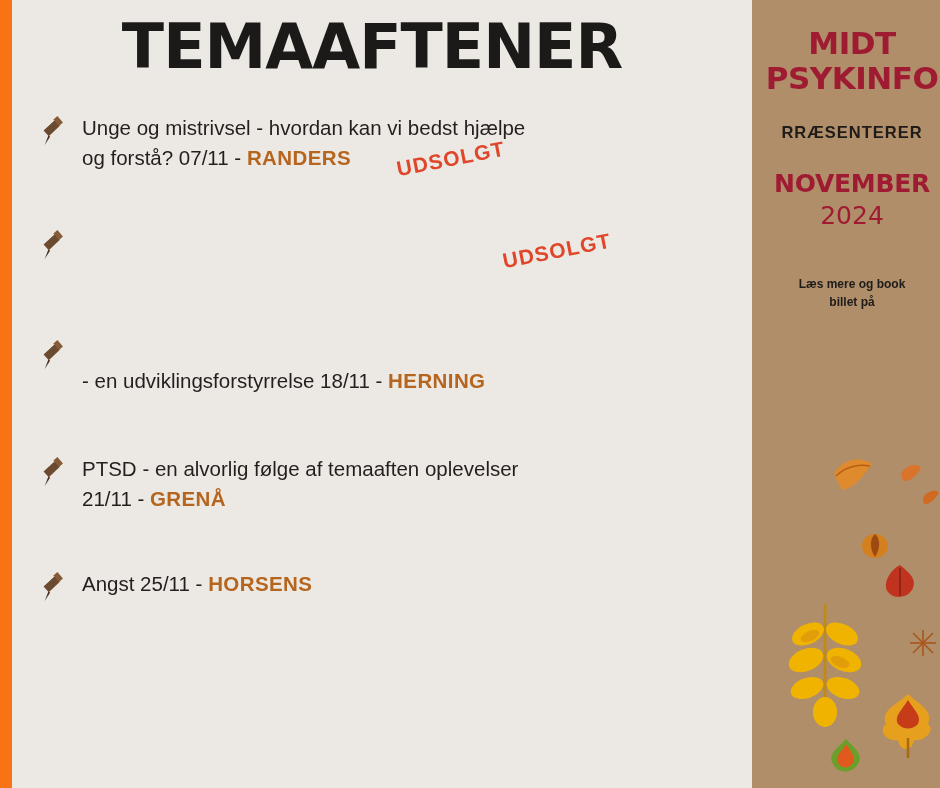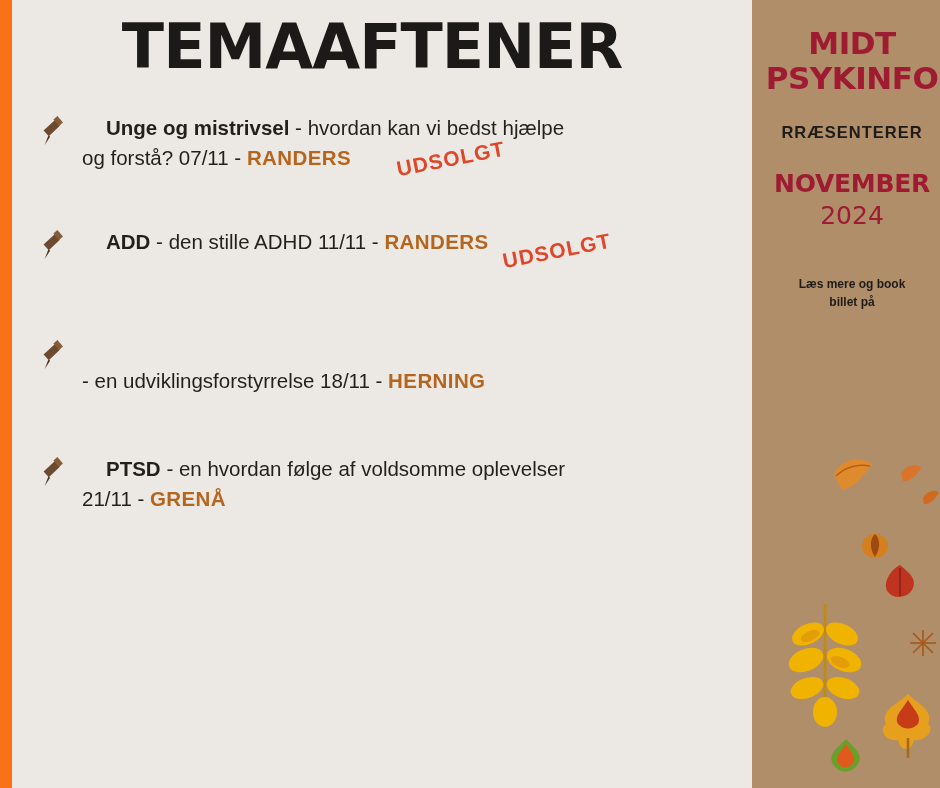--- a/index.html
+++ b/index.html
@@ -57,22 +57,21 @@
     width: 32px;
     height: 30px;
   }
   .ev-line {
     font-family: "Liberation Sans", sans-serif;
     font-size: 20.5px;
     color: #231f1d;
     line-height: 1.45;
   }
   .ev-line .b {
-    font-weight: bold;
-    margin-left: 24px;
+    font-weight: normal;
   }
   .place {
     color: #b5651d;
     font-weight: bold;
     letter-spacing: 0.4px;
   }
   .sold-out {
     position: absolute;
     font-family: "Liberation Sans", sans-serif;
     font-weight: bold;
@@ -180,23 +179,20 @@
       <div class="event" style="margin-bottom:62px;">
         <span class="pin-icon">
           <svg width="32" height="30" viewBox="0 0 32 30">
             <g transform="rotate(-20 16 15)">
               <path d="M6 12 L20 6 L23 13 L9 19 Z" fill="#6b4a2f"></path>
               <path d="M19 5 L24 3 L27 11 L22 13 Z" fill="#855c3a"></path>
               <path d="M9 18 L2 26 L10 20 Z" fill="#4d3422"></path>
             </g>
           </svg>
         </span>
-        <div class="ev-line">
-          <span class="b">ADD</span><span> - den stille ADHD 11/11 - </span><span class="place">RANDERS</span>
-        </div>
         <span class="sold-out" style="left:464px; top:12px;">UDSOLGT</span>
       </div>
 
       <div class="event" style="margin-bottom:58px;">
         <span class="pin-icon">
           <svg width="32" height="30" viewBox="0 0 32 30">
             <g transform="rotate(-20 16 15)">
               <path d="M6 12 L20 6 L23 13 L9 19 Z" fill="#6b4a2f"></path>
               <path d="M19 5 L24 3 L27 11 L22 13 Z" fill="#855c3a"></path>
               <path d="M9 18 L2 26 L10 20 Z" fill="#4d3422"></path>
@@ -214,26 +210,41 @@
         <span class="pin-icon">
           <svg width="32" height="30" viewBox="0 0 32 30">
             <g transform="rotate(-20 16 15)">
               <path d="M6 12 L20 6 L23 13 L9 19 Z" fill="#6b4a2f"></path>
               <path d="M19 5 L24 3 L27 11 L22 13 Z" fill="#855c3a"></path>
               <path d="M9 18 L2 26 L10 20 Z" fill="#4d3422"></path>
             </g>
           </svg>
         </span>
         <div class="ev-line">
-          <span class="b">PTSD</span><span> - en hvordan følge af voldsomme oplevelser</span><br>
+          <span class="b">PTSD</span><span> - en alvorlig følge af temaaften oplevelser</span><br>
           <span>21/11 - </span><span class="place">GRENÅ</span>
         </div>
         <span class="sold-out" style="left:560px; top:6px;"></span>
       </div>
 
+      <div class="event">
+        <span class="pin-icon">
+          <svg width="32" height="30" viewBox="0 0 32 30">
+            <g transform="rotate(-20 16 15)">
+              <path d="M6 12 L20 6 L23 13 L9 19 Z" fill="#6b4a2f"></path>
+              <path d="M19 5 L24 3 L27 11 L22 13 Z" fill="#855c3a"></path>
+              <path d="M9 18 L2 26 L10 20 Z" fill="#4d3422"></path>
+            </g>
+          </svg>
+        </span>
+        <div class="ev-line">
+          <span class="b">Angst</span><span> 25/11 - </span><span class="place">HORSENS</span>
+        </div>
+        <span class="sold-out" style="left:400px; top:6px;"></span>
+      </div>
 
     </div>
   </div>
 
   <div class="right">
 
     <div class="brand">
       <div>MIDT</div>
       <div>PSYKINFO</div>
     </div>

